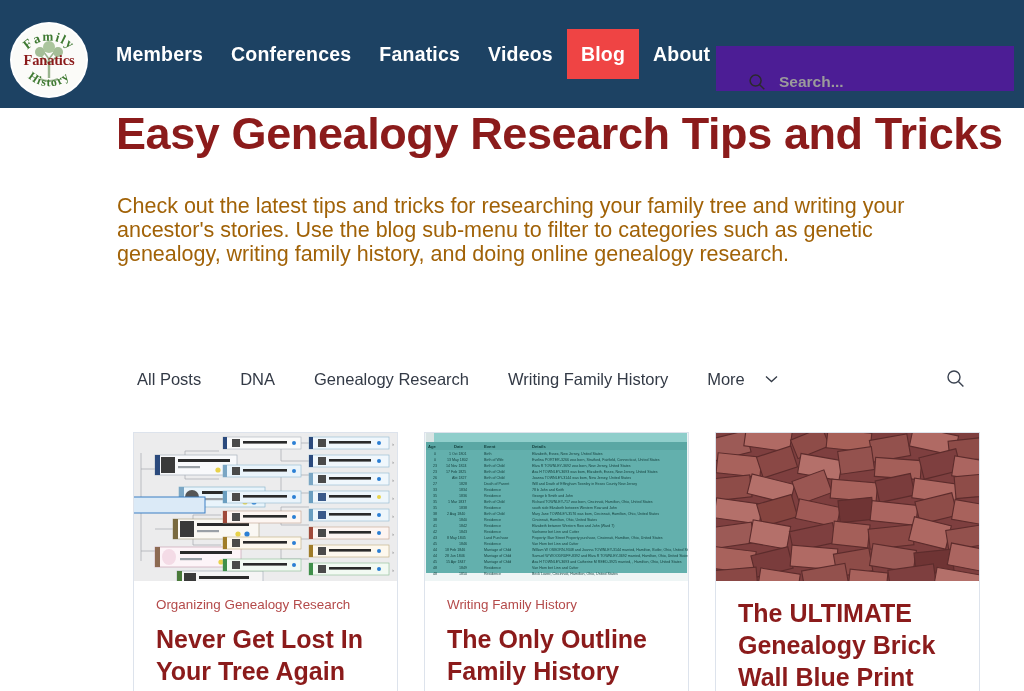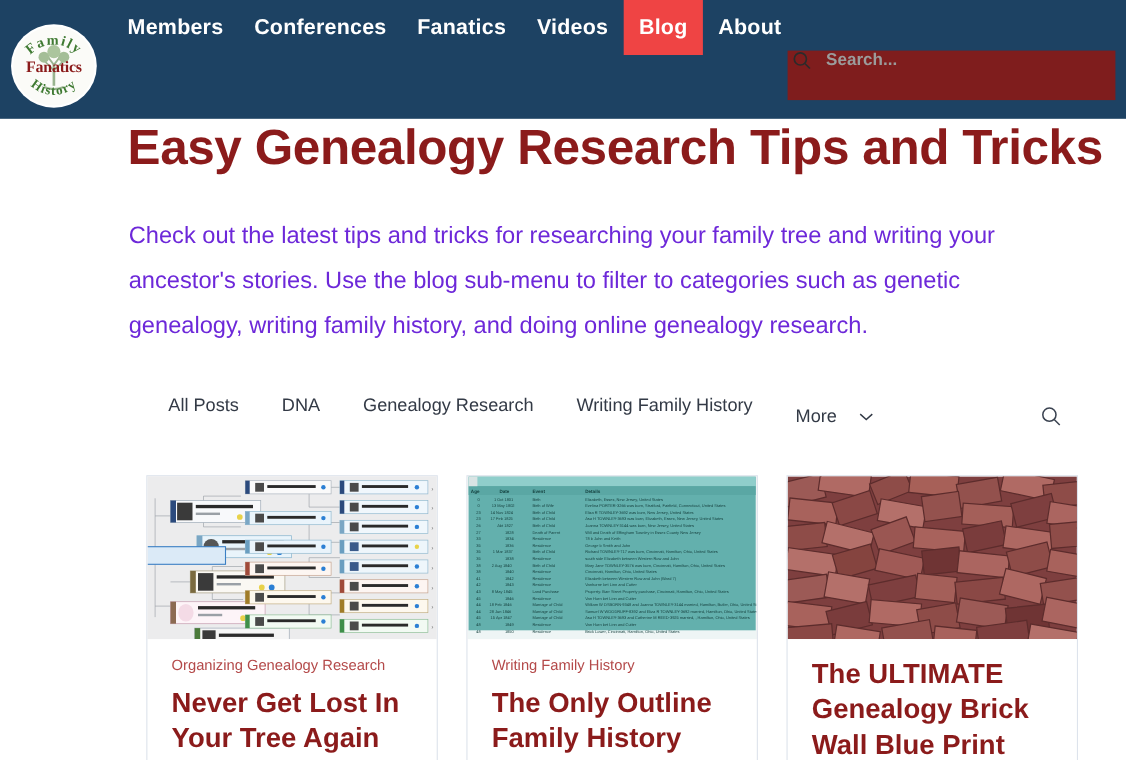--- a/index.html
+++ b/index.html
@@ -36,20 +36,21 @@
     overflow: hidden;
   }
   .logo svg { display: block; }
 
   .navlinks {
     position: absolute;
     left: 102px;
     top: 0;
     height: 108px;
     display: flex;
+    align-items: center;
   }
   .navitem {
     color: #ffffff;
     font-family: "Liberation Sans Narrow", "Liberation Sans", sans-serif;
     font-weight: bold;
     font-size: 19.5px;
     letter-spacing: .2px;
     padding: 0 14px;
     height: 50px;
     line-height: 50px;
@@ -60,24 +61,24 @@
   .navitem.active {
     background: #ef4444;
   }
 
   .searchbox {
     position: absolute;
     left: 716px;
     top: 46px;
     width: 298px;
     height: 45px;
-    background: #7f1d1d;
+    background: #4c1d95;
     display: flex;
-    align-items: flex-start;
-    padding-left: 4px;
+    align-items: flex-end;
+    padding-left: 32px;
     box-sizing: border-box;
   }
   .searchbox .mag { flex: 0 0 auto; margin-right: 13px; display:block; }
   .searchbox .ph {
     color: #9b9b9b;
     font-size: 15.5px;
     font-weight: bold;
     font-family: "Liberation Sans", sans-serif;
   }
 
@@ -91,41 +92,41 @@
     font-weight: bold;
     font-size: 45px;
     letter-spacing: -0.4px;
     white-space: nowrap;
   }
   .intro {
     position: absolute;
     left: 117px;
     top: 194px;
     width: 790px;
-    color: #6d28d9;
+    color: #a16207;
     font-size: 21.5px;
-    line-height: 41px;
+    line-height: 24px;
     font-family: "Liberation Sans Narrow", "Liberation Sans", sans-serif;
   }
 
   
   .filterbar {
     position: absolute;
     left: 0;
     top: 360px;
     width: 1024px;
     height: 38px;
   }
   .tabs {
     position: absolute;
     left: 137px;
     top: 0;
     display: flex;
+    align-items: center;
     height: 38px;
-    margin-left: 16px;
   }
   .tab {
     color: #333a46;
     font-size: 16.5px;
     margin-right: 39px;
     white-space: nowrap;
     cursor: pointer;
     font-family: "Liberation Sans Narrow", "Liberation Sans", sans-serif;
   }
   .tab.more { display: flex; align-items: center; gap: 20px; }

